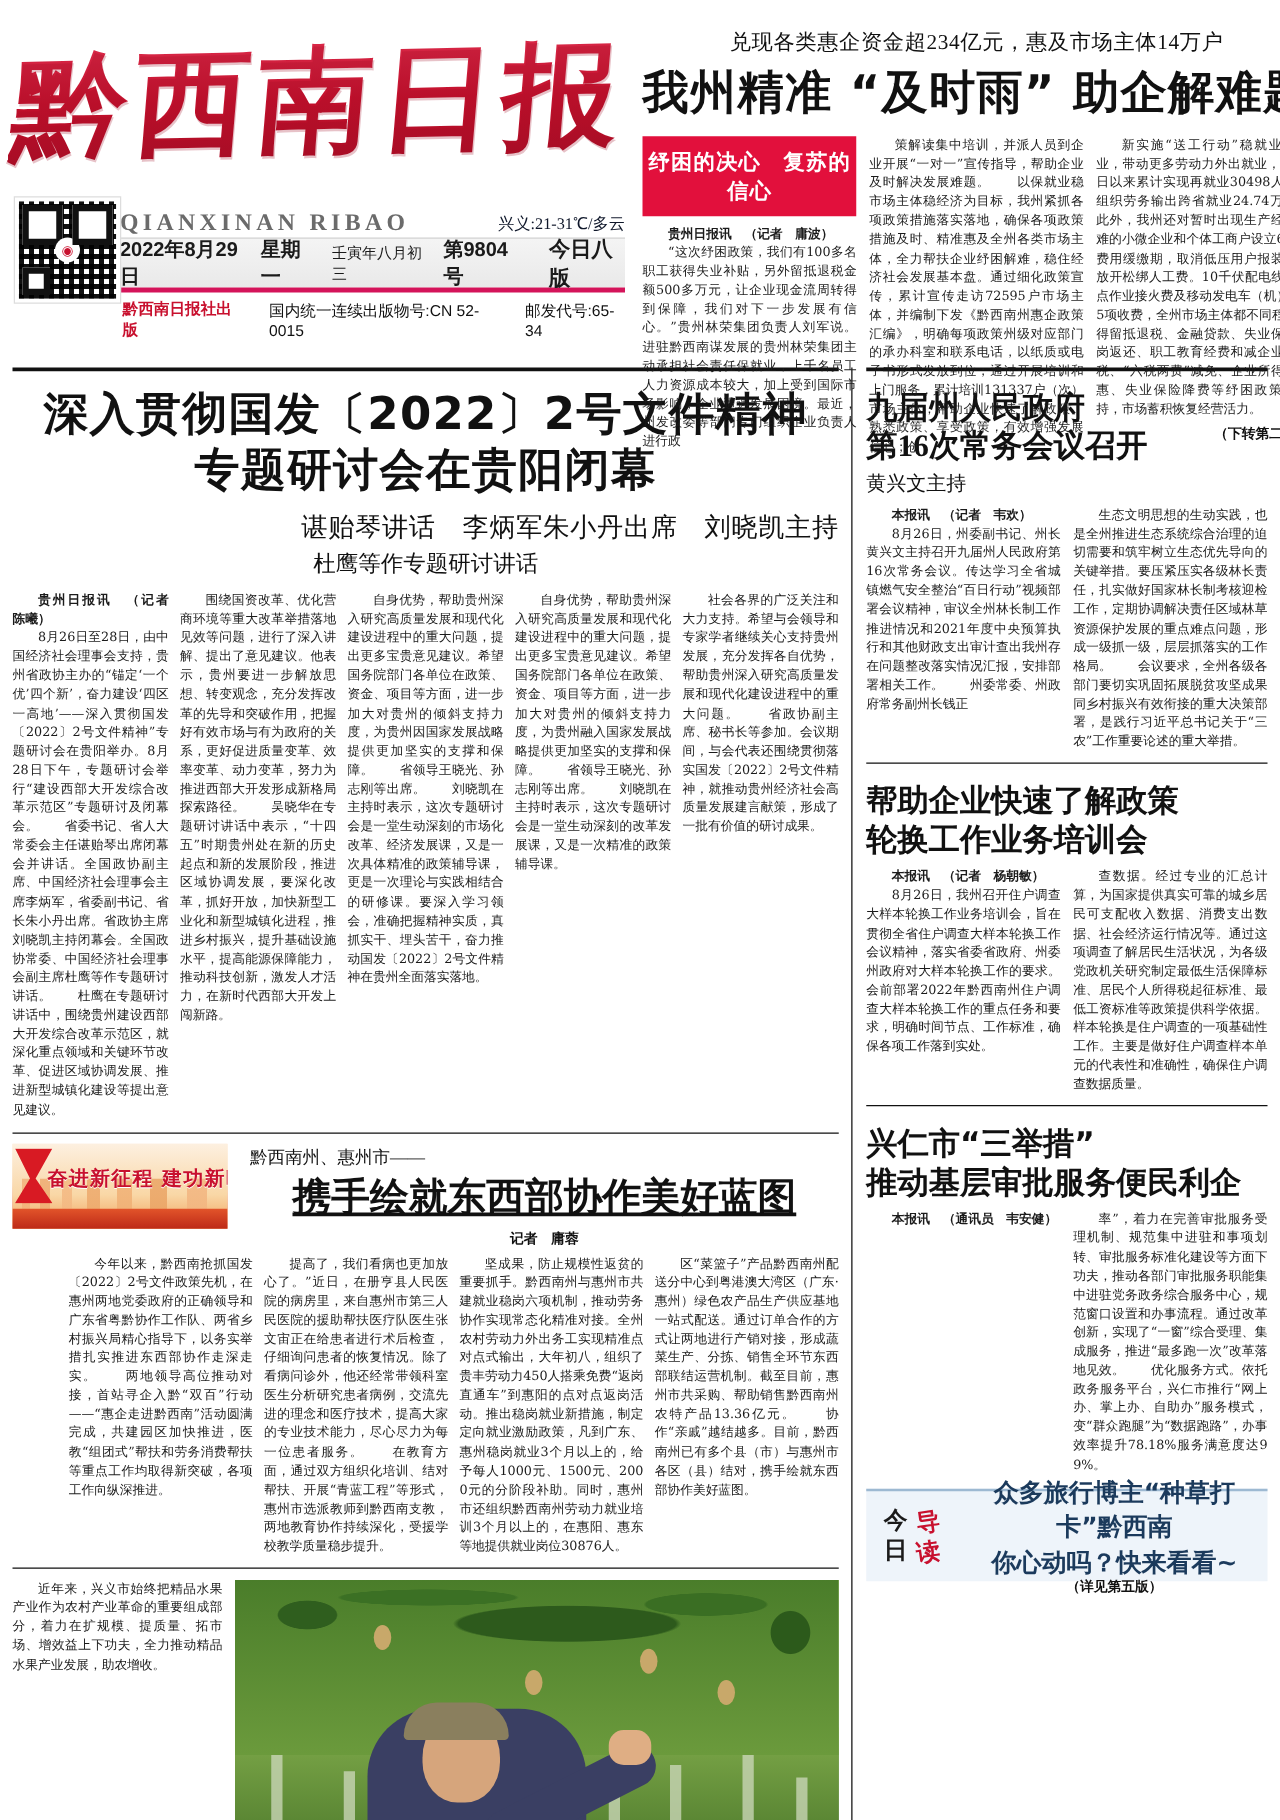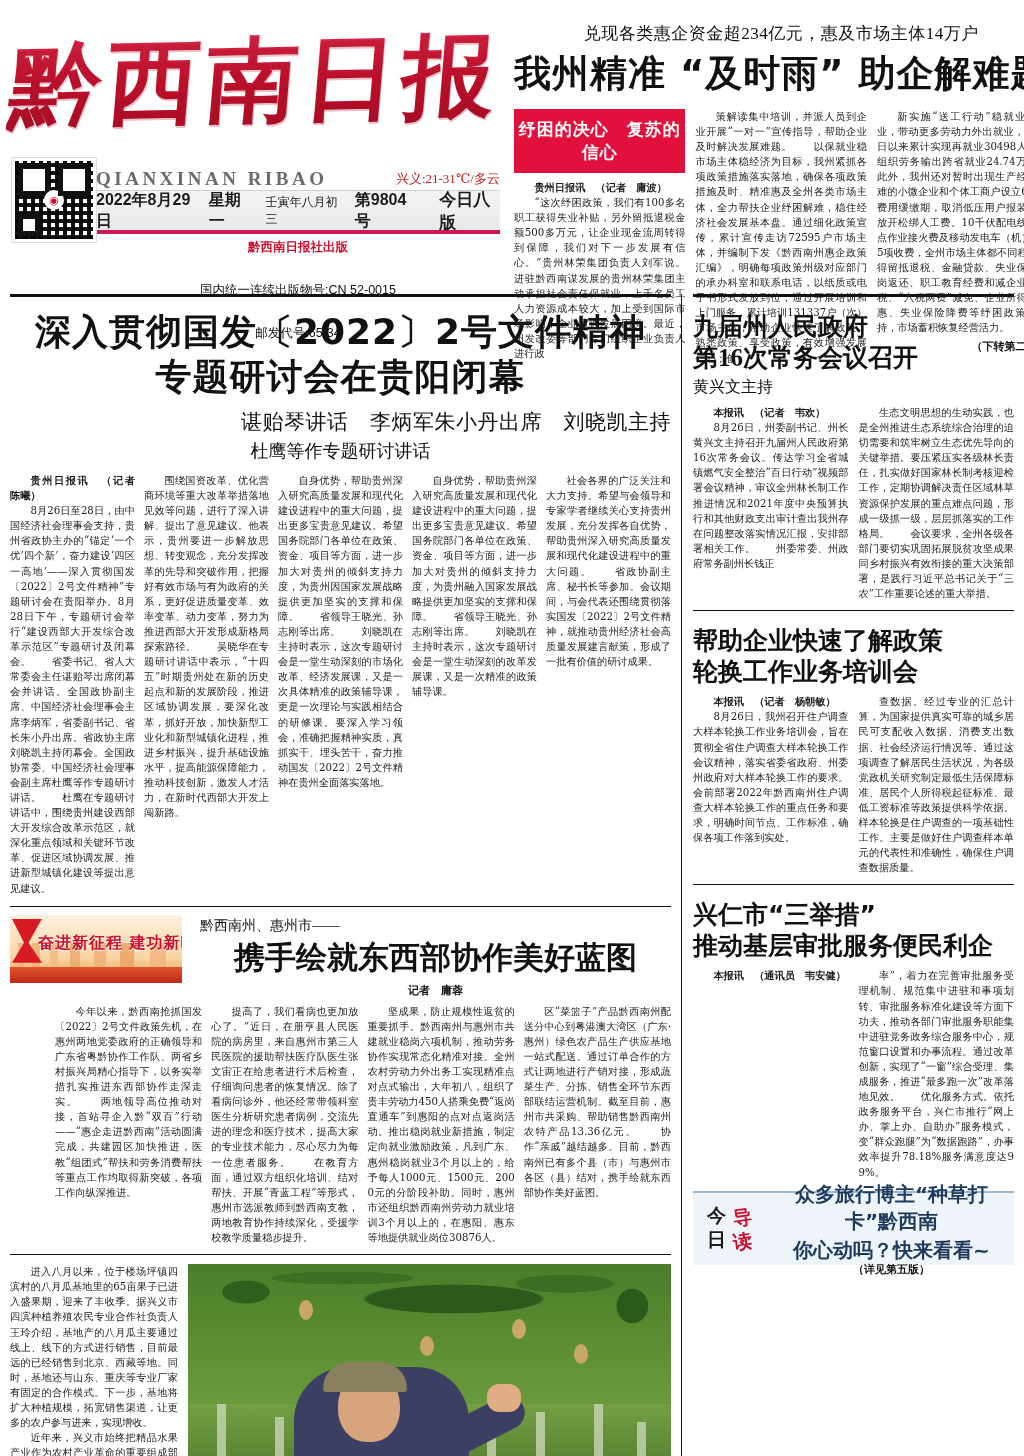--- a/index.html
+++ b/index.html
@@ -36,21 +36,21 @@
     transform: skewX(-6deg) rotate(-1.2deg);
     text-shadow: 1px 2px 0 rgba(160,10,35,0.25);
     white-space: nowrap;
   }
 
   .mh-row2 { display: flex; align-items: flex-end; height: 36px; padding-left: 86px; }
   .pinyin {
     font-family: "Liberation Serif", serif;
     font-size: 19px; letter-spacing: 3.5px; color: #6b6b6b; font-weight: 700;
   }
-  .weather { margin-left: auto; font-size: 13px; color: #b91c1c; padding-bottom: 2px; }
+  .weather { margin-left: auto; font-size: 13px; color: #0f172a; padding-bottom: 2px; font-family: Liberation Serif, serif; }
 
   .qr {
     position: absolute; left: 2px; top: 150px;
     width: 84px; height: 84px;
     background:
       repeating-linear-gradient(90deg, #111 0 4px, #fff 4px 8px),
       repeating-linear-gradient(0deg, #111 0 4px, #fff 4px 8px);
     background-blend-mode: multiply;
     border: 3px solid #fff;
     outline: 1px solid #ddd;
@@ -77,21 +77,20 @@
     gap: 14px; font-size: 16px; color: #1a1a1a; font-weight: 700;
     font-family: "Liberation Sans", sans-serif;
   }
   .datebar .lunar { font-size: 12px; font-weight: 400; font-family:"Liberation Serif",serif; }
   .datebar .pages { margin-left: 10px; font-size: 17px; }
   .pinkline { height: 4px; background: #d4145a; }
   .pubinfo {
     display:flex; align-items:center; gap: 26px;
     font-size: 12.5px; padding: 5px 2px 0 2px;
     font-family: "Liberation Sans", sans-serif;
-    flex-direction: column;
   }
   .pubinfo .red { color: #c8102e; font-weight: 700; }
 
   .contactbar {
     margin-top: 7px;
     background: linear-gradient(180deg,#f5f5f5,#ebebeb);
     border-top: 1px solid #ddd;
     height: 24px; display: flex; align-items: center;
     font-size: 10.5px; color: #333;
   }
@@ -176,20 +175,21 @@
     position:absolute; left:28px; top:18px; color:#c8102e; font-weight:900;
     font-size:16px; letter-spacing:1px; white-space:nowrap;
     font-family:"DejaVu Sans","Liberation Sans",sans-serif;
     text-shadow: 0 1px 0 #fff;
   }
   .feat-heads { flex:1; padding-left: 6px; }
   .feat-kicker { font-size: 14px; padding-top: 2px; }
   .feat-title {
     text-align:center; font-weight: 800; font-size: 31px; margin-top: 2px;
     font-family:"DejaVu Sans","Liberation Sans",sans-serif;
+    text-decoration:underline;
   }
   .feat-byline { text-align:center; font-size: 11px; font-weight:700; margin-top: 4px; }
   .cols4 { display:flex; gap: 9px; margin-top: 6px; margin-left: 45px; }
   .cols4 > div { flex:1; }
 
   
   .rhead {
     font-weight: 800; font-size: 25px; line-height: 1.22;
     font-family:"DejaVu Sans","Liberation Sans",sans-serif;
   }
@@ -378,21 +378,20 @@
             <div class="bt">坚成果，防止规模性返贫的重要抓手。黔西南州与惠州市共建就业稳岗六项机制，推动劳务协作实现常态化精准对接。全州农村劳动力外出务工实现精准点对点式输出，大年初八，组织了贵丰劳动力450人搭乘免费“返岗直通车”到惠阳的点对点返岗活动。推出稳岗就业新措施，制定定向就业激励政策，凡到广东、惠州稳岗就业3个月以上的，给予每人1000元、1500元、2000元的分阶段补助。同时，惠州市还组织黔西南州劳动力就业培训3个月以上的，在惠阳、惠东等地提供就业岗位30876人。</div>
           </div>
           <div>
             <div class="bt">区“菜篮子”产品黔西南州配送分中心到粤港澳大湾区（广东·惠州）绿色农产品生产供应基地一站式配送。通过订单合作的方式让两地进行产销对接，形成蔬菜生产、分拣、销售全环节东西部联结运营机制。截至目前，惠州市共采购、帮助销售黔西南州农特产品13.36亿元。　　协作“亲戚”越结越多。目前，黔西南州已有多个县（市）与惠州市各区（县）结对，携手绘就东西部协作美好蓝图。</div>
           </div>
         </div>
       </div>
 
       <div class="photozone">
         <div class="cap-col">
-          <div class="bt">进入八月以来，位于楼场坪镇四滨村的八月瓜基地里的65亩果子已进入盛果期，迎来了丰收季。据兴义市四滨种植养殖农民专业合作社负责人王玲介绍，基地产的八月瓜主要通过线上、线下的方式进行销售，目前最远的已经销售到北京、西藏等地。同时，基地还与山东、重庆等专业厂家有固定的合作模式。下一步，基地将扩大种植规模，拓宽销售渠道，让更多的农户参与进来，实现增收。</div>
           <div class="bt">近年来，兴义市始终把精品水果产业作为农村产业革命的重要组成部分，着力在扩规模、提质量、拓市场、增效益上下功夫，全力推动精品水果产业发展，助农增收。</div>
 
         </div>
         <div class="photo">
           <div class="bg"></div>
           <div class="trunk" style="left:6%; height:150px;"></div>
           <div class="trunk" style="left:18%; height:135px;"></div>
           <div class="trunk" style="left:62%; height:160px;"></div>
           <div class="trunk" style="left:72%; height:140px;"></div>
           <div class="trunk" style="left:84%; height:150px;"></div>

